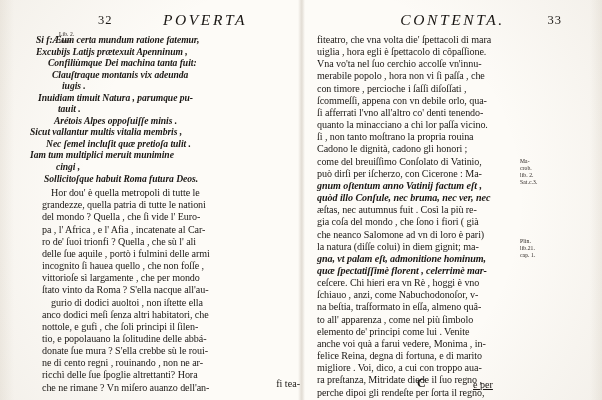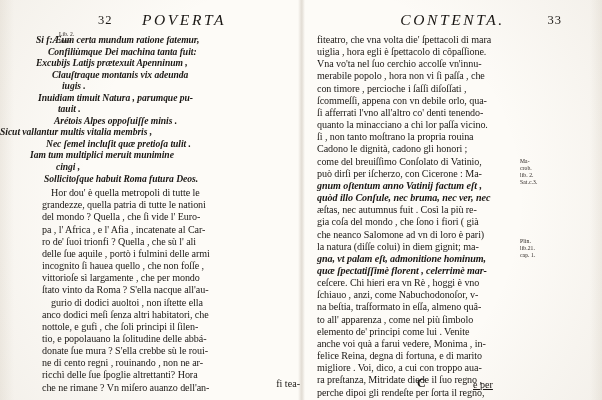--- a/index.html
+++ b/index.html
@@ -59,21 +59,21 @@
     position: absolute;
     top: 0;
     width: 100%;
     text-align: center;
     font-size: 15.5px;
     letter-spacing: 2.6px;
     font-style: italic;
     font-weight: normal;
     white-space: nowrap;
   }
-  #left-column .head-title  { padding-left: 22px; }
+  #left-column .head-title  { padding-left: 43px; }
   #right-column .head-title { padding-right: 18px; }
   .folio {
     position: absolute;
     top: 2px;
     font-size: 12.5px;
     letter-spacing: 1px;
   }
   #left-folio  { left: 98px; }
   #right-folio { right: 40px; }
 
@@ -103,21 +103,21 @@
   }
   .verse .line { white-space: nowrap; display: block; }
   .verse .l1 { padding-left: 36px; }
   .verse .l2 { padding-left: 48px; }
   .verse .l3 { padding-left: 36px; }
   .verse .l4 { padding-left: 52px; }
   .verse .l5 { padding-left: 62px; }
   .verse .l6 { padding-left: 38px; }
   .verse .l7 { padding-left: 58px; }
   .verse .l8 { padding-left: 54px; }
-  .verse .l9 { }
+  .verse .l9 { padding-left: 30px; }
   .verse .l10 { padding-left: 46px; }
   .verse .l11 { padding-left: 30px; }
   .verse .l12 { padding-left: 56px; }
   .verse .l13 { padding-left: 44px; }
 
   
   .prose {
     font-size: 10.1px;
     line-height: 12.15px;
     letter-spacing: -0.08px;
@@ -164,22 +164,22 @@
     <div class="head">
       <span class="folio" id="left-folio">32</span>
       <span class="head-title">POVERTA</span>
     </div>
 
     <div class="marginal" id="margin-note-left">Lib. 2.
 Itiner.</div>
 
     <div class="verse">
       <span class="line l1">Si f:Æum certa mundum ratione fatemur,</span>
+      <span class="line l3">Excubijs Latijs prætexuit Apenninum ,</span>
       <span class="line l2">Confiliùmque Dei machina tanta fuit:</span>
-      <span class="line l3">Excubijs Latijs prætexuit Apenninum ,</span>
       <span class="line l4">Clauſtraque montanis vix adeunda</span>
       <span class="line l5">iugis .</span>
       <span class="line l6">Inuidiam timuit Natura , parumque pu-</span>
       <span class="line l7">tauit .</span>
       <span class="line l8">Arétois Alpes oppoſuiſſe minis .</span>
       <span class="line l9">Sicut vallantur multis vitalia membris ,</span>
       <span class="line l10">Nec ſemel incluſit quæ pretioſa tulit .</span>
       <span class="line l11">Iam tum multiplici meruit munimine</span>
       <span class="line l12">cingi ,</span>
       <span class="line l13">Sollicitoſque habuit Roma futura Deos.</span>

